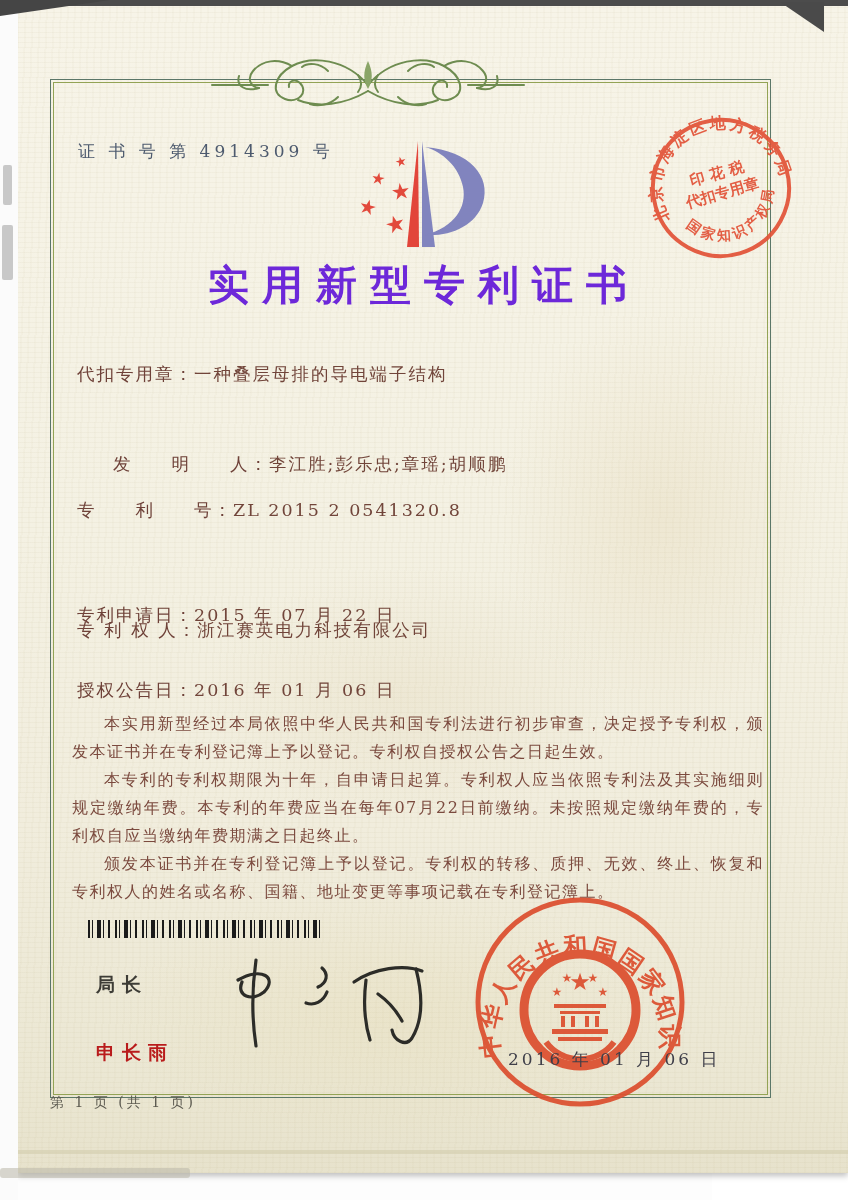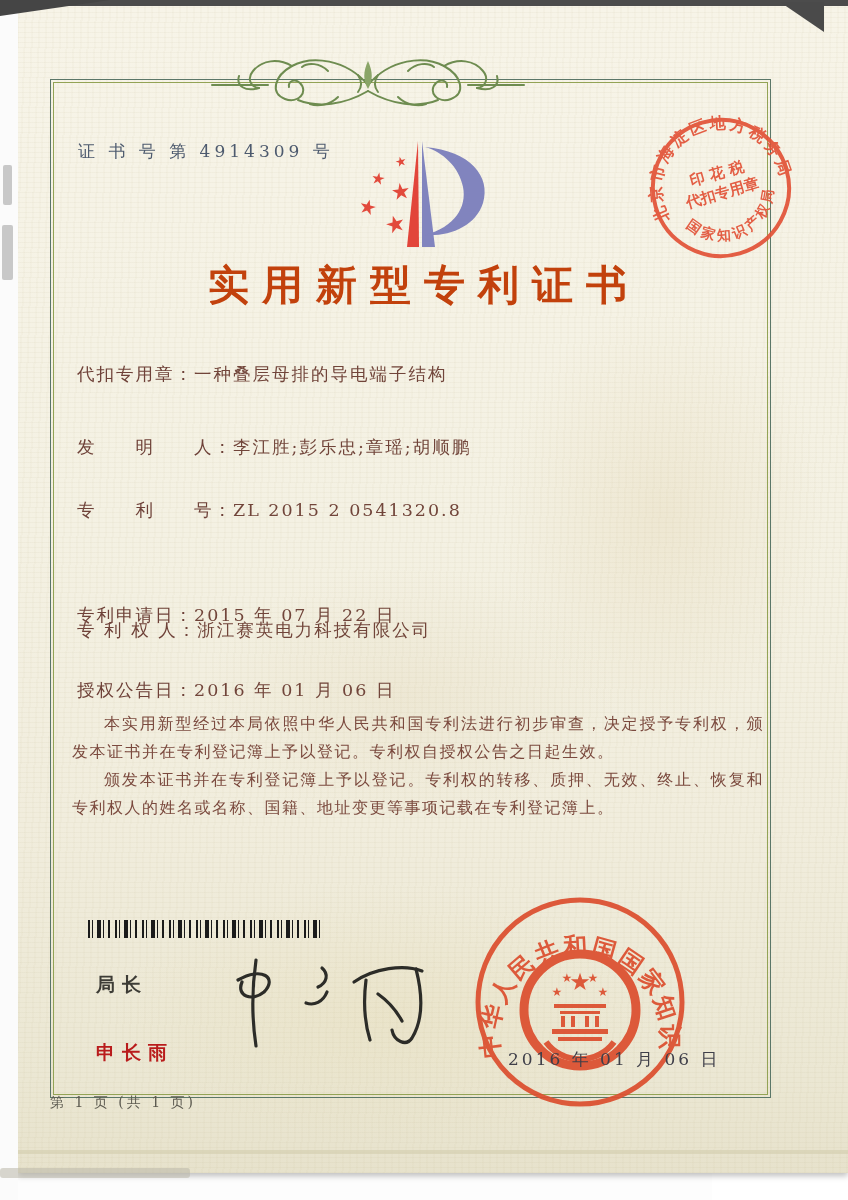--- a/index.html
+++ b/index.html
@@ -28,21 +28,21 @@
   .frame-outer{position:absolute;left:50px;top:79px;width:719px;height:1017px;border:1.5px solid #5a7668;}
   .frame-inner{position:absolute;inset:2px;border:1.5px solid #93a355;}
   .ornament{position:absolute;left:208px;top:45px;width:320px;height:78px;}
   
   .cert-no{position:absolute;left:78px;top:140px;font-size:17px;letter-spacing:4px;color:#4d5a6e;}
   .logo{position:absolute;left:315px;top:135px;width:200px;height:118px;}
   .logo-star{position:absolute;color:#e24a3c;line-height:1;}
   .tax-seal{position:absolute;left:637px;top:104px;width:168px;height:168px;transform:rotate(-16deg);opacity:.92;}
   
   .title{position:absolute;left:0;top:258px;width:848px;text-align:center;
-    font-size:41px;font-weight:bold;color:#c2410c;letter-spacing:13px;}
+    font-size:41px;font-weight:bold;color:#6d28d9;letter-spacing:13px;}
   
   .field{position:absolute;left:77px;font-size:17.5px;letter-spacing:2px;color:#6e4138;white-space:nowrap;}
   .field .val{color:#71453a;}
   
   .body-text{position:absolute;left:72px;top:710px;width:692px;font-size:16px;line-height:28px;
     color:#7b4a3e;letter-spacing:1.5px;text-align:justify;}
   .body-text p{margin:0;text-indent:2em;}
   
   .barcode{position:absolute;left:88px;top:920px;width:232px;height:18px;
     background:repeating-linear-gradient(90deg,#1b1b1b 0 2px,transparent 2px 4px,#1b1b1b 4px 5px,transparent 5px 9px,#1b1b1b 9px 13px,transparent 13px 15px,#1b1b1b 15px 16px,transparent 16px 20px,#1b1b1b 20px 22px,transparent 22px 27px);}
@@ -118,28 +118,29 @@
     <text x="84" y="74" text-anchor="middle" font-size="15" fill="#e25237" font-weight="bold">印 花 税</text>
     <text x="84" y="94" text-anchor="middle" font-size="15" fill="#e25237" font-weight="bold">代扣专用章</text>
     <text font-size="14" fill="#e25237" font-weight="bold">
       <textPath href="#taxBottom" startOffset="8" textLength="118">国家知识产权局</textPath>
     </text>
   </svg>
 
   <div class="title">实用新型专利证书</div>
 
   <div class="field" style="top:362px;"><span>代扣专用章：</span><span class="val">一种叠层母排的导电端子结构</span></div>
-  <div class="field" style="top:435px;"><span>发　　明　　人：</span><span class="val">李江胜;彭乐忠;章瑶;胡顺鹏</span></div>
+  <div class="field" style="top:452px;margin-left:36px;"><span>发　　明　　人：</span><span class="val">李江胜;彭乐忠;章瑶;胡顺鹏</span></div>
   <div class="field" style="top:498px;"><span>专　　利　　号：</span><span class="val">ZL 2015 2 0541320.8</span></div>
   <div class="field" style="top:558px;margin-top:45px;"><span>专利申请日：</span><span class="val">2015 年 07 月 22 日</span></div>
   <div class="field" style="top:618px;"><span>专 利 权 人：</span><span class="val">浙江赛英电力科技有限公司</span></div>
   <div class="field" style="top:678px;"><span>授权公告日：</span><span class="val">2016 年 01 月 06 日</span></div>
 
   <div class="body-text">
     <p>本实用新型经过本局依照中华人民共和国专利法进行初步审查，决定授予专利权，颁发本证书并在专利登记簿上予以登记。专利权自授权公告之日起生效。</p>
+    <p>本专利的专利权期限为十年，自申请日起算。专利权人应当依照专利法及其实施细则规定缴纳年费。本专利的年费应当在每年07月22日前缴纳。未按照规定缴纳年费的，专利权自应当缴纳年费期满之日起终止。</p>
     <p>颁发本证书并在专利登记簿上予以登记。专利权的转移、质押、无效、终止、恢复和专利权人的姓名或名称、国籍、地址变更等事项记载在专利登记簿上。</p>
   </div>
 
   <div class="barcode"></div>
 
   <div class="sig-title">局长</div>
   <div class="sig-name">申长雨</div>
   <svg class="signature" viewBox="0 0 230 106">
     <g stroke="#2c2c28" stroke-width="3.2" fill="none" stroke-linecap="round">
       <path d="M38,14 C34,42 34,74 38,100"></path>

